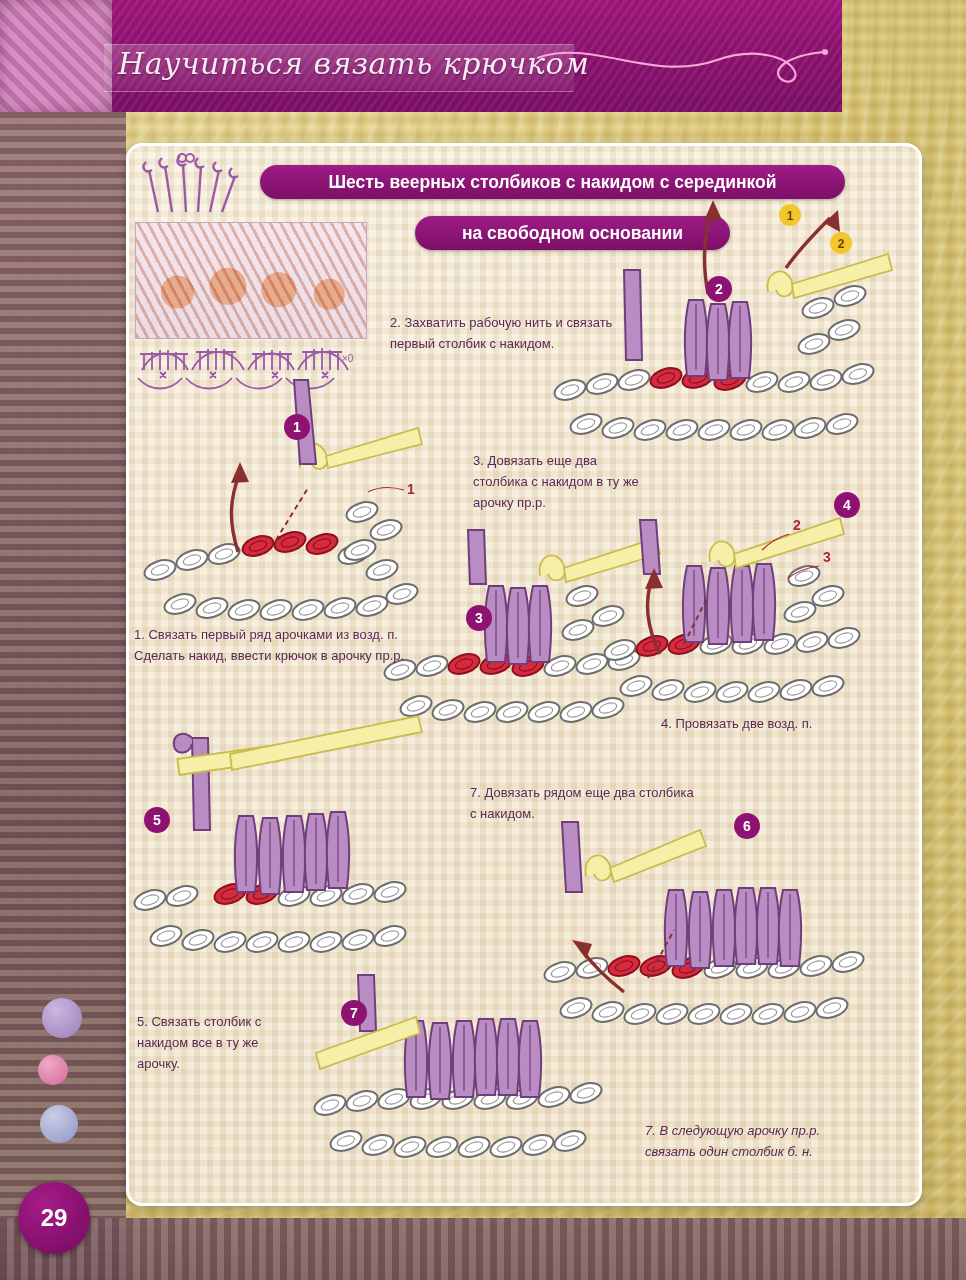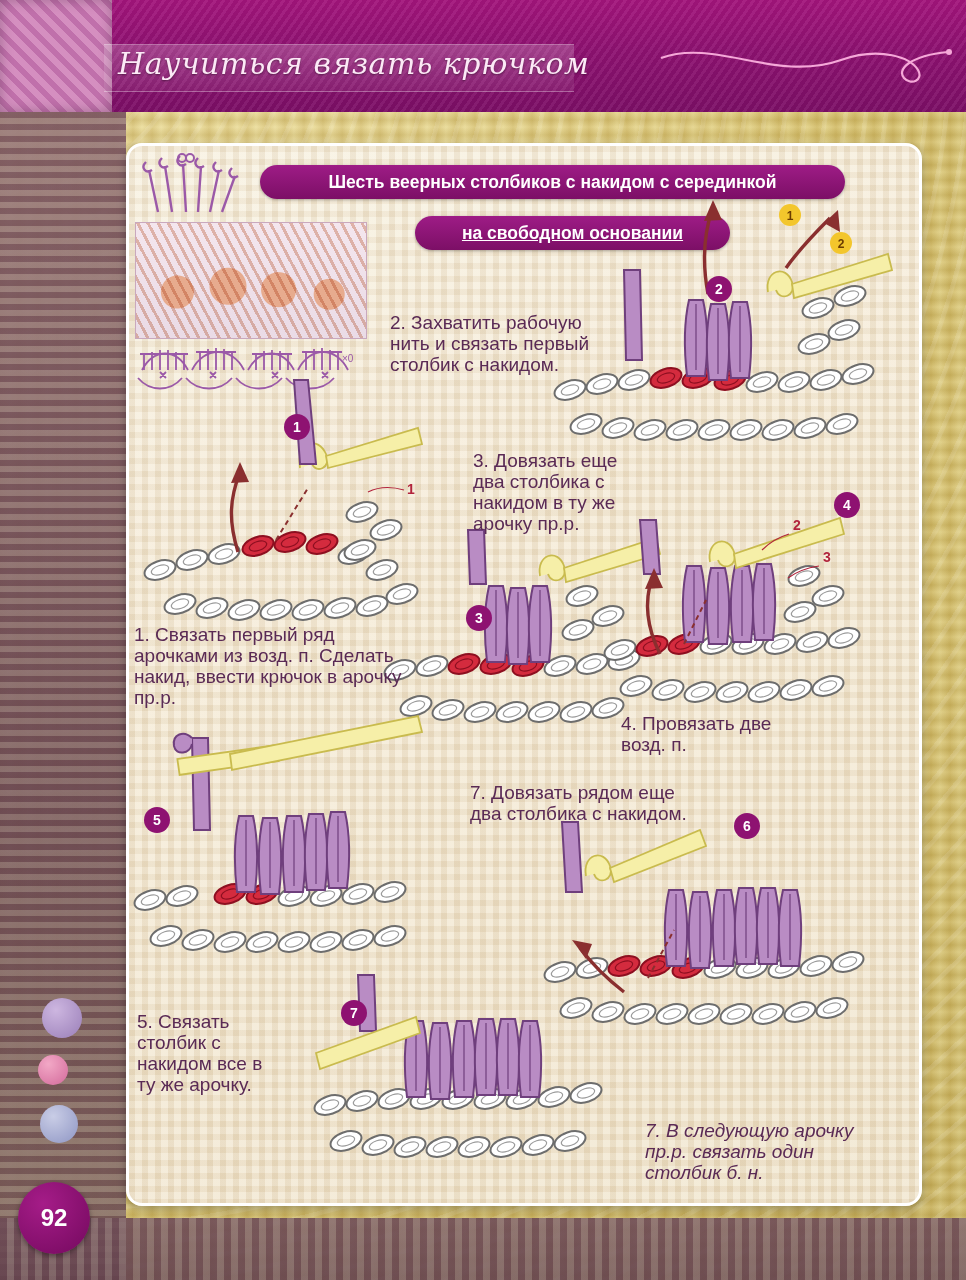--- a/index.html
+++ b/index.html
@@ -44,21 +44,21 @@
     background:
       repeating-linear-gradient(90deg, rgba(90,40,60,.35) 0 7px, rgba(200,170,160,.22) 7px 14px),
       linear-gradient(180deg,#7b6166,#6a5158);
     opacity:.9;
   }
 
   
   .header-bar {
     position: absolute;
     left: 0; top: 0;
-    width: 966px; height: 112px;
+    width: 842px; height: 112px;
     background: linear-gradient(180deg,#a3157c 0%, #8e1271 45%, #7c0f66 100%);
     overflow: hidden;
   }
   .header-texture {
     position:absolute; inset:0;
     background:
       repeating-linear-gradient(125deg, rgba(255,255,255,0.07) 0 3px, rgba(0,0,0,0.05) 3px 7px);
     opacity:.8;
   }
   .header-photo {
@@ -109,21 +109,21 @@
     color:#ffffff;
     font-weight:bold;
     font-size:17.5px;
     text-align:center;
     line-height:34px;
     height:34px;
     box-shadow:0 1px 3px rgba(0,0,0,.3);
     white-space:nowrap;
   }
   #pill1 { left:260px; top:165px; width:585px; }
-  #pill2 { left:415px; top:216px; width:315px;text-decoration:underline; }
+  #pill2 { left:415px; top:216px; width:315px; }
 
   
   .swatch {
     position:absolute; left:135px; top:222px; width:230px; height:115px;
     border:1px solid #c9a8bd;
     background:
       radial-gradient(circle at 18% 60%, #e7ab8e 0 16px, rgba(0,0,0,0) 17px),
       radial-gradient(circle at 40% 55%, #e7ab8e 0 18px, rgba(0,0,0,0) 19px),
       radial-gradient(circle at 62% 58%, #e7ab8e 0 17px, rgba(0,0,0,0) 18px),
       radial-gradient(circle at 84% 62%, #e7ab8e 0 15px, rgba(0,0,0,0) 16px),
@@ -133,21 +133,21 @@
     content:"";
     position:absolute; inset:0;
     background: repeating-linear-gradient(62deg, rgba(214,150,120,.55) 0 3px, rgba(255,255,255,0) 3px 9px);
     mix-blend-mode:multiply;
   }
 
   
   .step-text {
     position:absolute;
     color:#5a2a55;
-    font-size:19px;
+    font-size:13px;
     line-height:21px;
   }
 
   
   .page-circle {
     position:absolute;
     left:18px; bottom:26px;
     width:72px; height:72px;
     border-radius:50%;
     background: radial-gradient(circle at 35% 30%, #a51c88, #74095e);
@@ -540,25 +540,25 @@
   <circle cx="354" cy="1013" r="13" fill="#8e1271"></circle>
   <text x="354" y="1018" text-anchor="middle" fill="#fff" font-size="14" font-weight="bold" font-family="Liberation Sans, sans-serif">7</text>
 </svg>
 
 <div class="step-text" style="left:390px; top:312px; width:230px;">2. Захватить рабочую нить и связать первый столбик с накидом.</div>
 
 <div class="step-text" style="left:473px; top:450px; width:180px;">3. Довязать еще два столбика с накидом в ту же арочку пр.р.</div>
 
 <div class="step-text" style="left:134px; top:624px; width:275px;">1. Связать первый ряд арочками из возд. п. Сделать накид, ввести крючок в арочку пр.р.</div>
 
-<div class="step-text" style="left:621px; top:713px; width:180px;">4. Провязать две возд. п.</div>
+<div class="step-text" style="left:661px; top:713px; width:180px;">4. Провязать две возд. п.</div>
 
 <div class="step-text" style="left:470px; top:782px; width:230px;">7. Довязать рядом еще два столбика с накидом.</div>
 
 <div class="step-text" style="left:137px; top:975px; width:145px;margin-top:36px;">5. Связать столбик с накидом все в ту же арочку.</div>
 
 <div class="step-text" style="left:645px; top:1120px; width:210px;font-style:italic;">7. В следующую арочку пр.р. связать один столбик б. н.</div>
 
 <div class="yarn-ball yb1"></div>
 <div class="yarn-ball yb2"></div>
 <div class="yarn-ball yb3"></div>
 
-<div class="page-circle">92</div>
+<div class="page-circle">29</div>
 
 </body></html>

